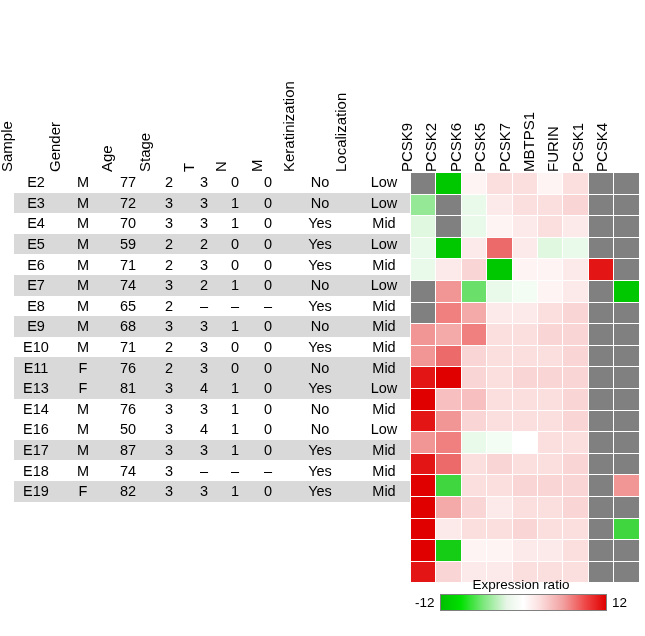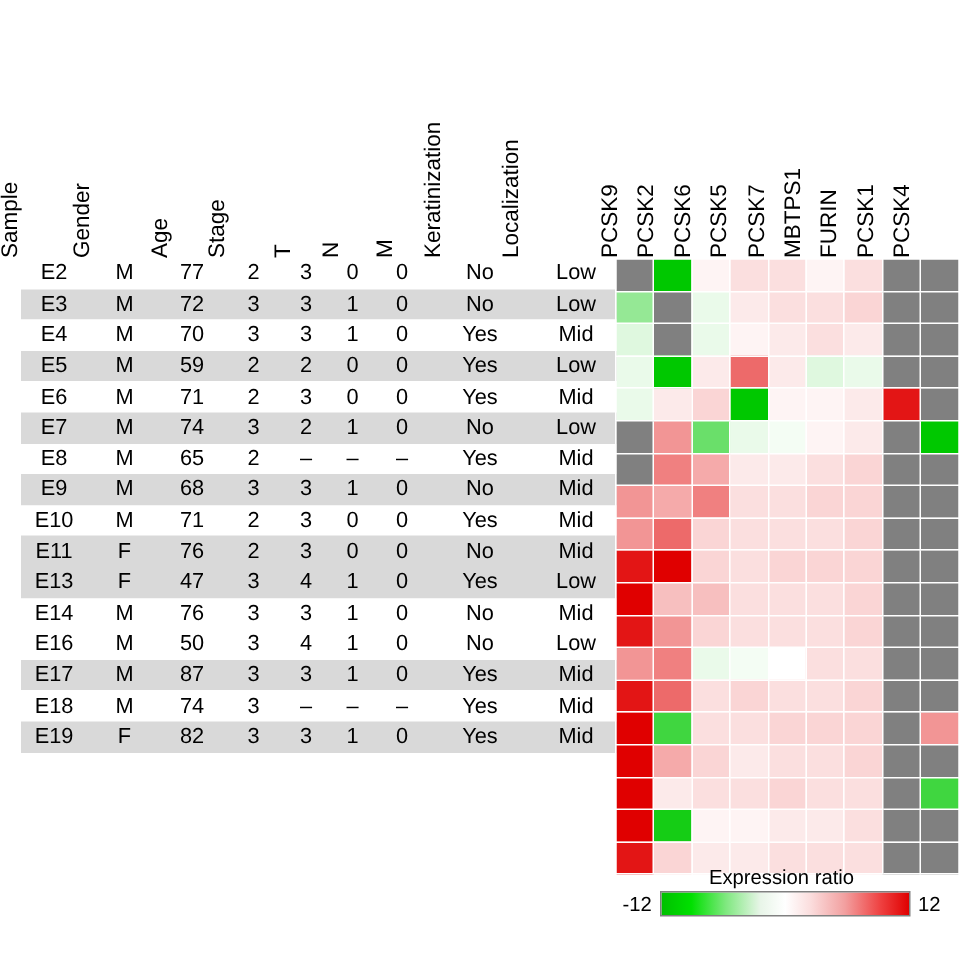--- a/index.html
+++ b/index.html
@@ -246,21 +246,21 @@
           <td class="c-stage">2</td>
           <td class="c-t">3</td>
           <td class="c-n">0</td>
           <td class="c-m">0</td>
           <td class="c-kerat">No</td>
           <td class="c-loc">Mid</td>
         </tr>
         <tr class="alt">
           <td class="c-sample">E13</td>
           <td class="c-gender">F</td>
-          <td class="c-age">47</td>
+          <td class="c-age">81</td>
           <td class="c-stage">3</td>
           <td class="c-t">4</td>
           <td class="c-n">1</td>
           <td class="c-m">0</td>
           <td class="c-kerat">Yes</td>
           <td class="c-loc">Low</td>
         </tr>
         <tr class="plain">
           <td class="c-sample">E14</td>
           <td class="c-gender">M</td>

